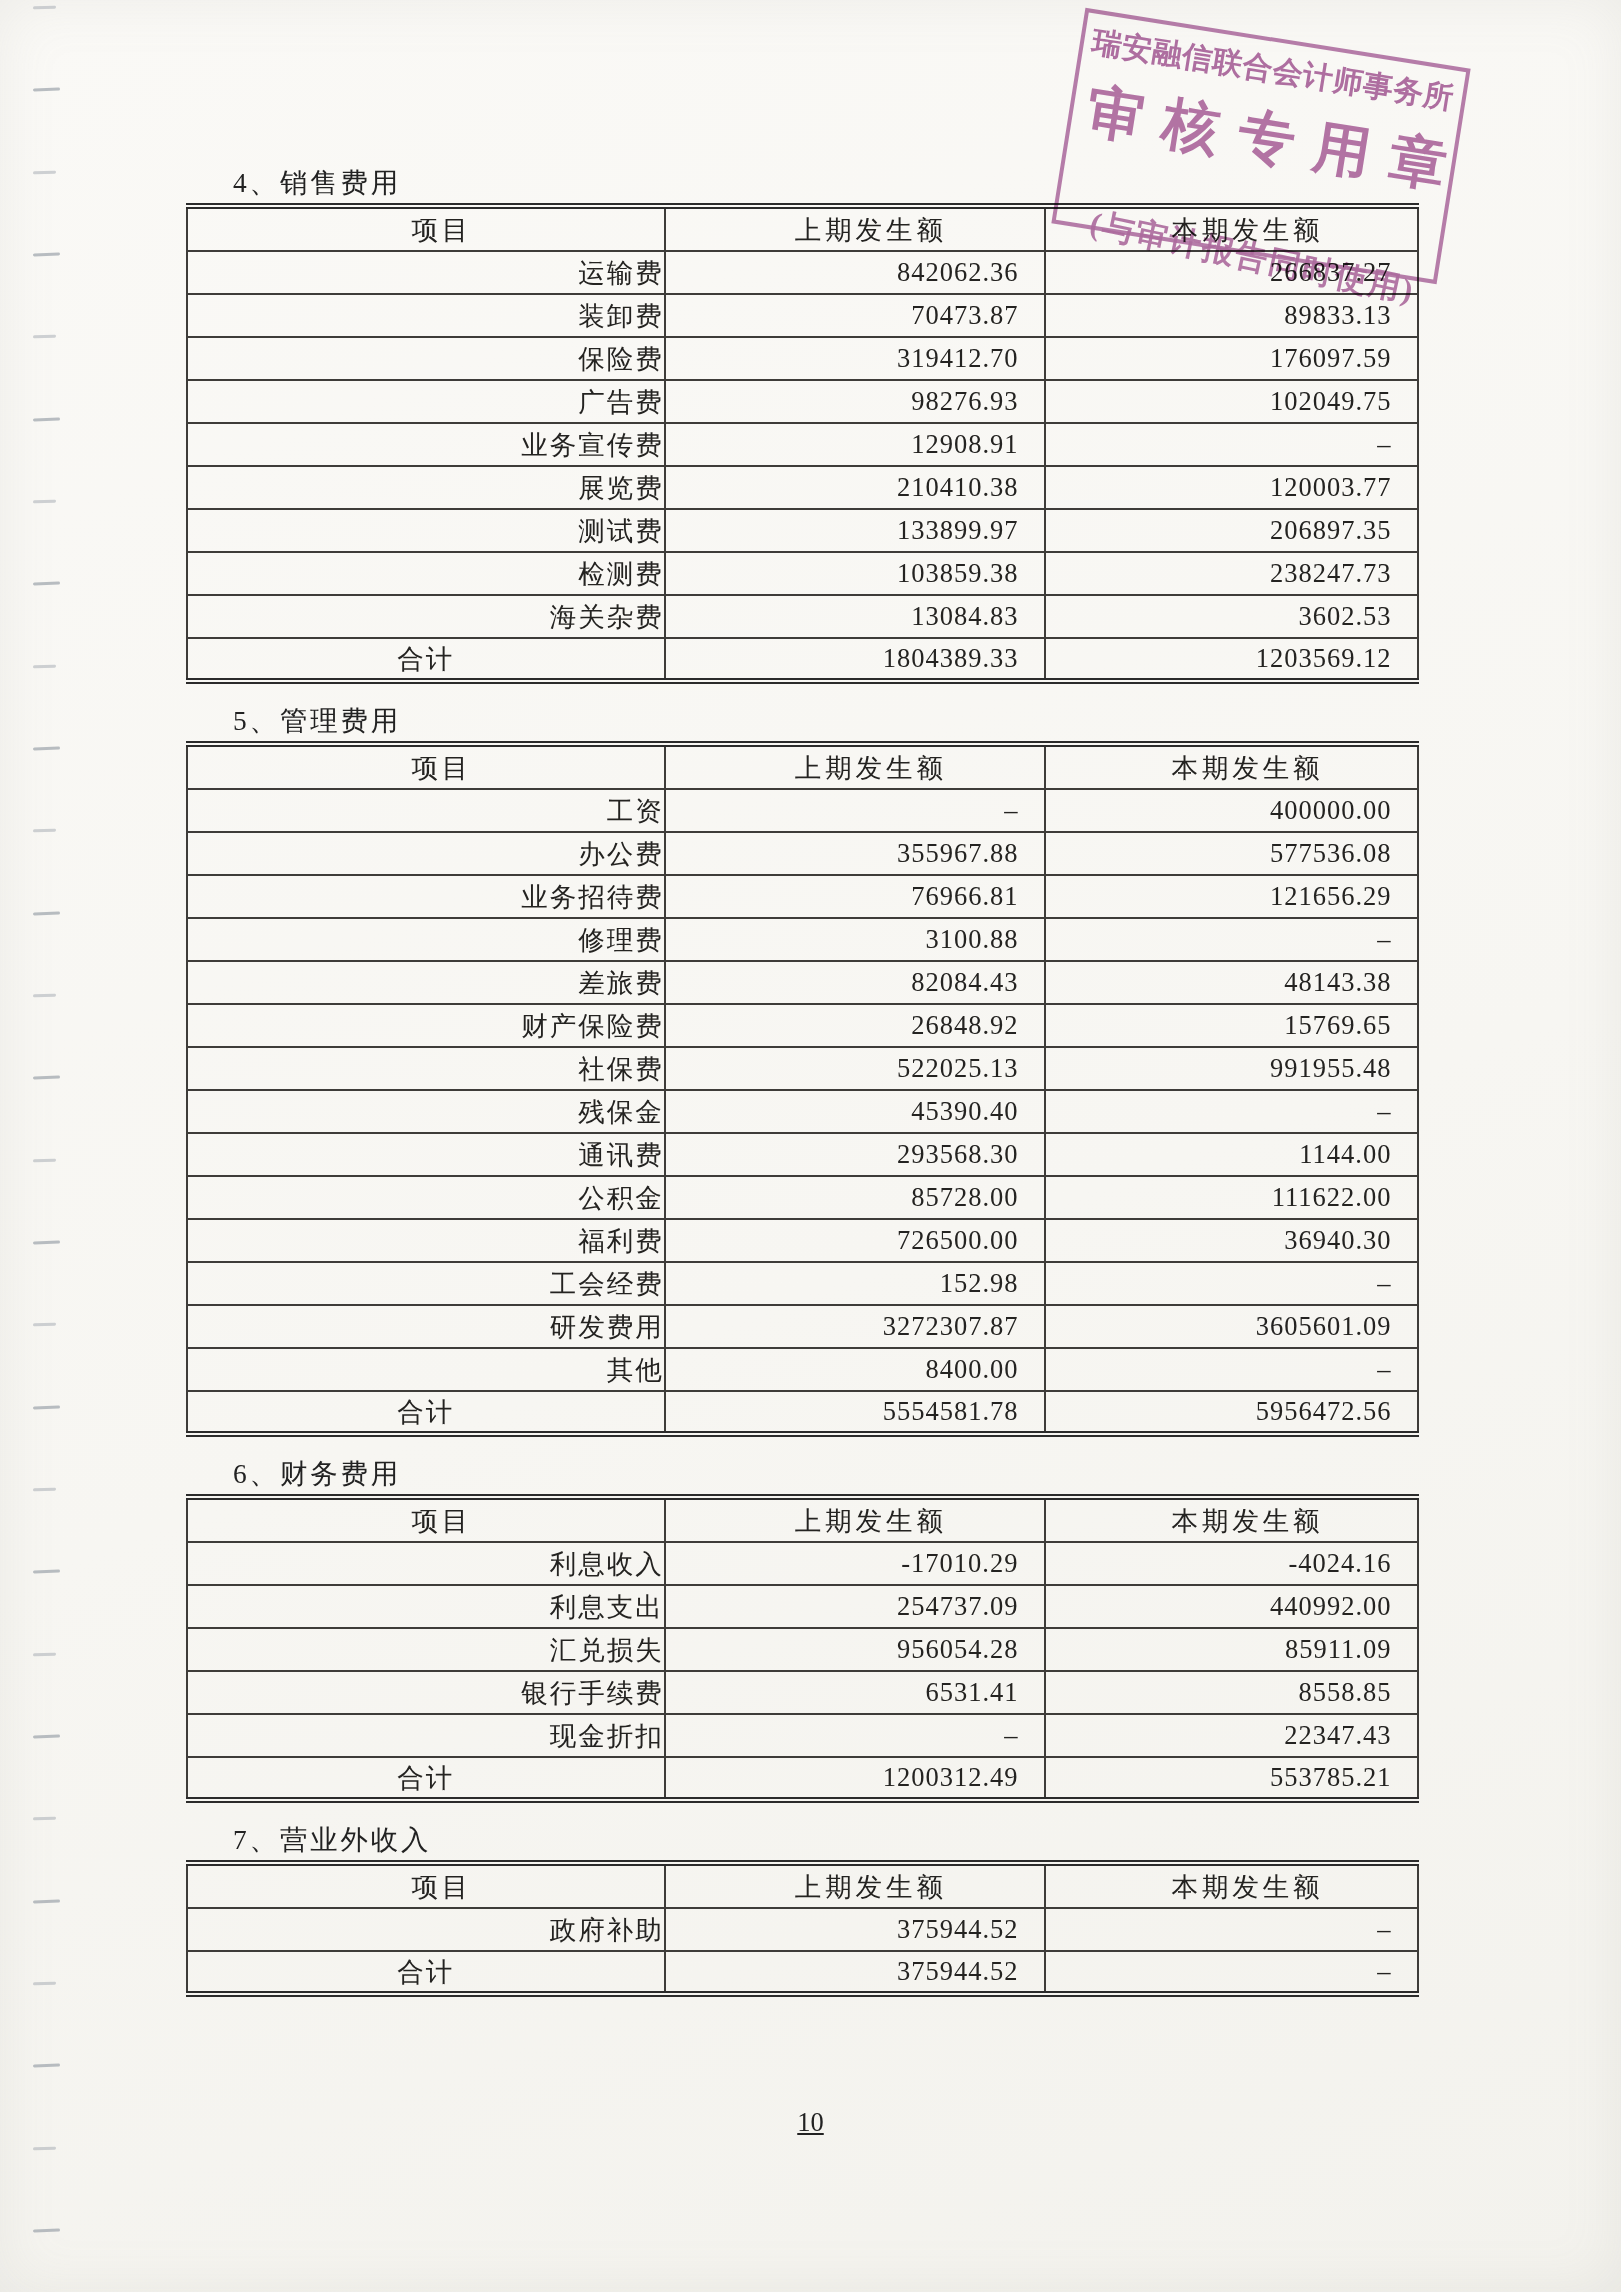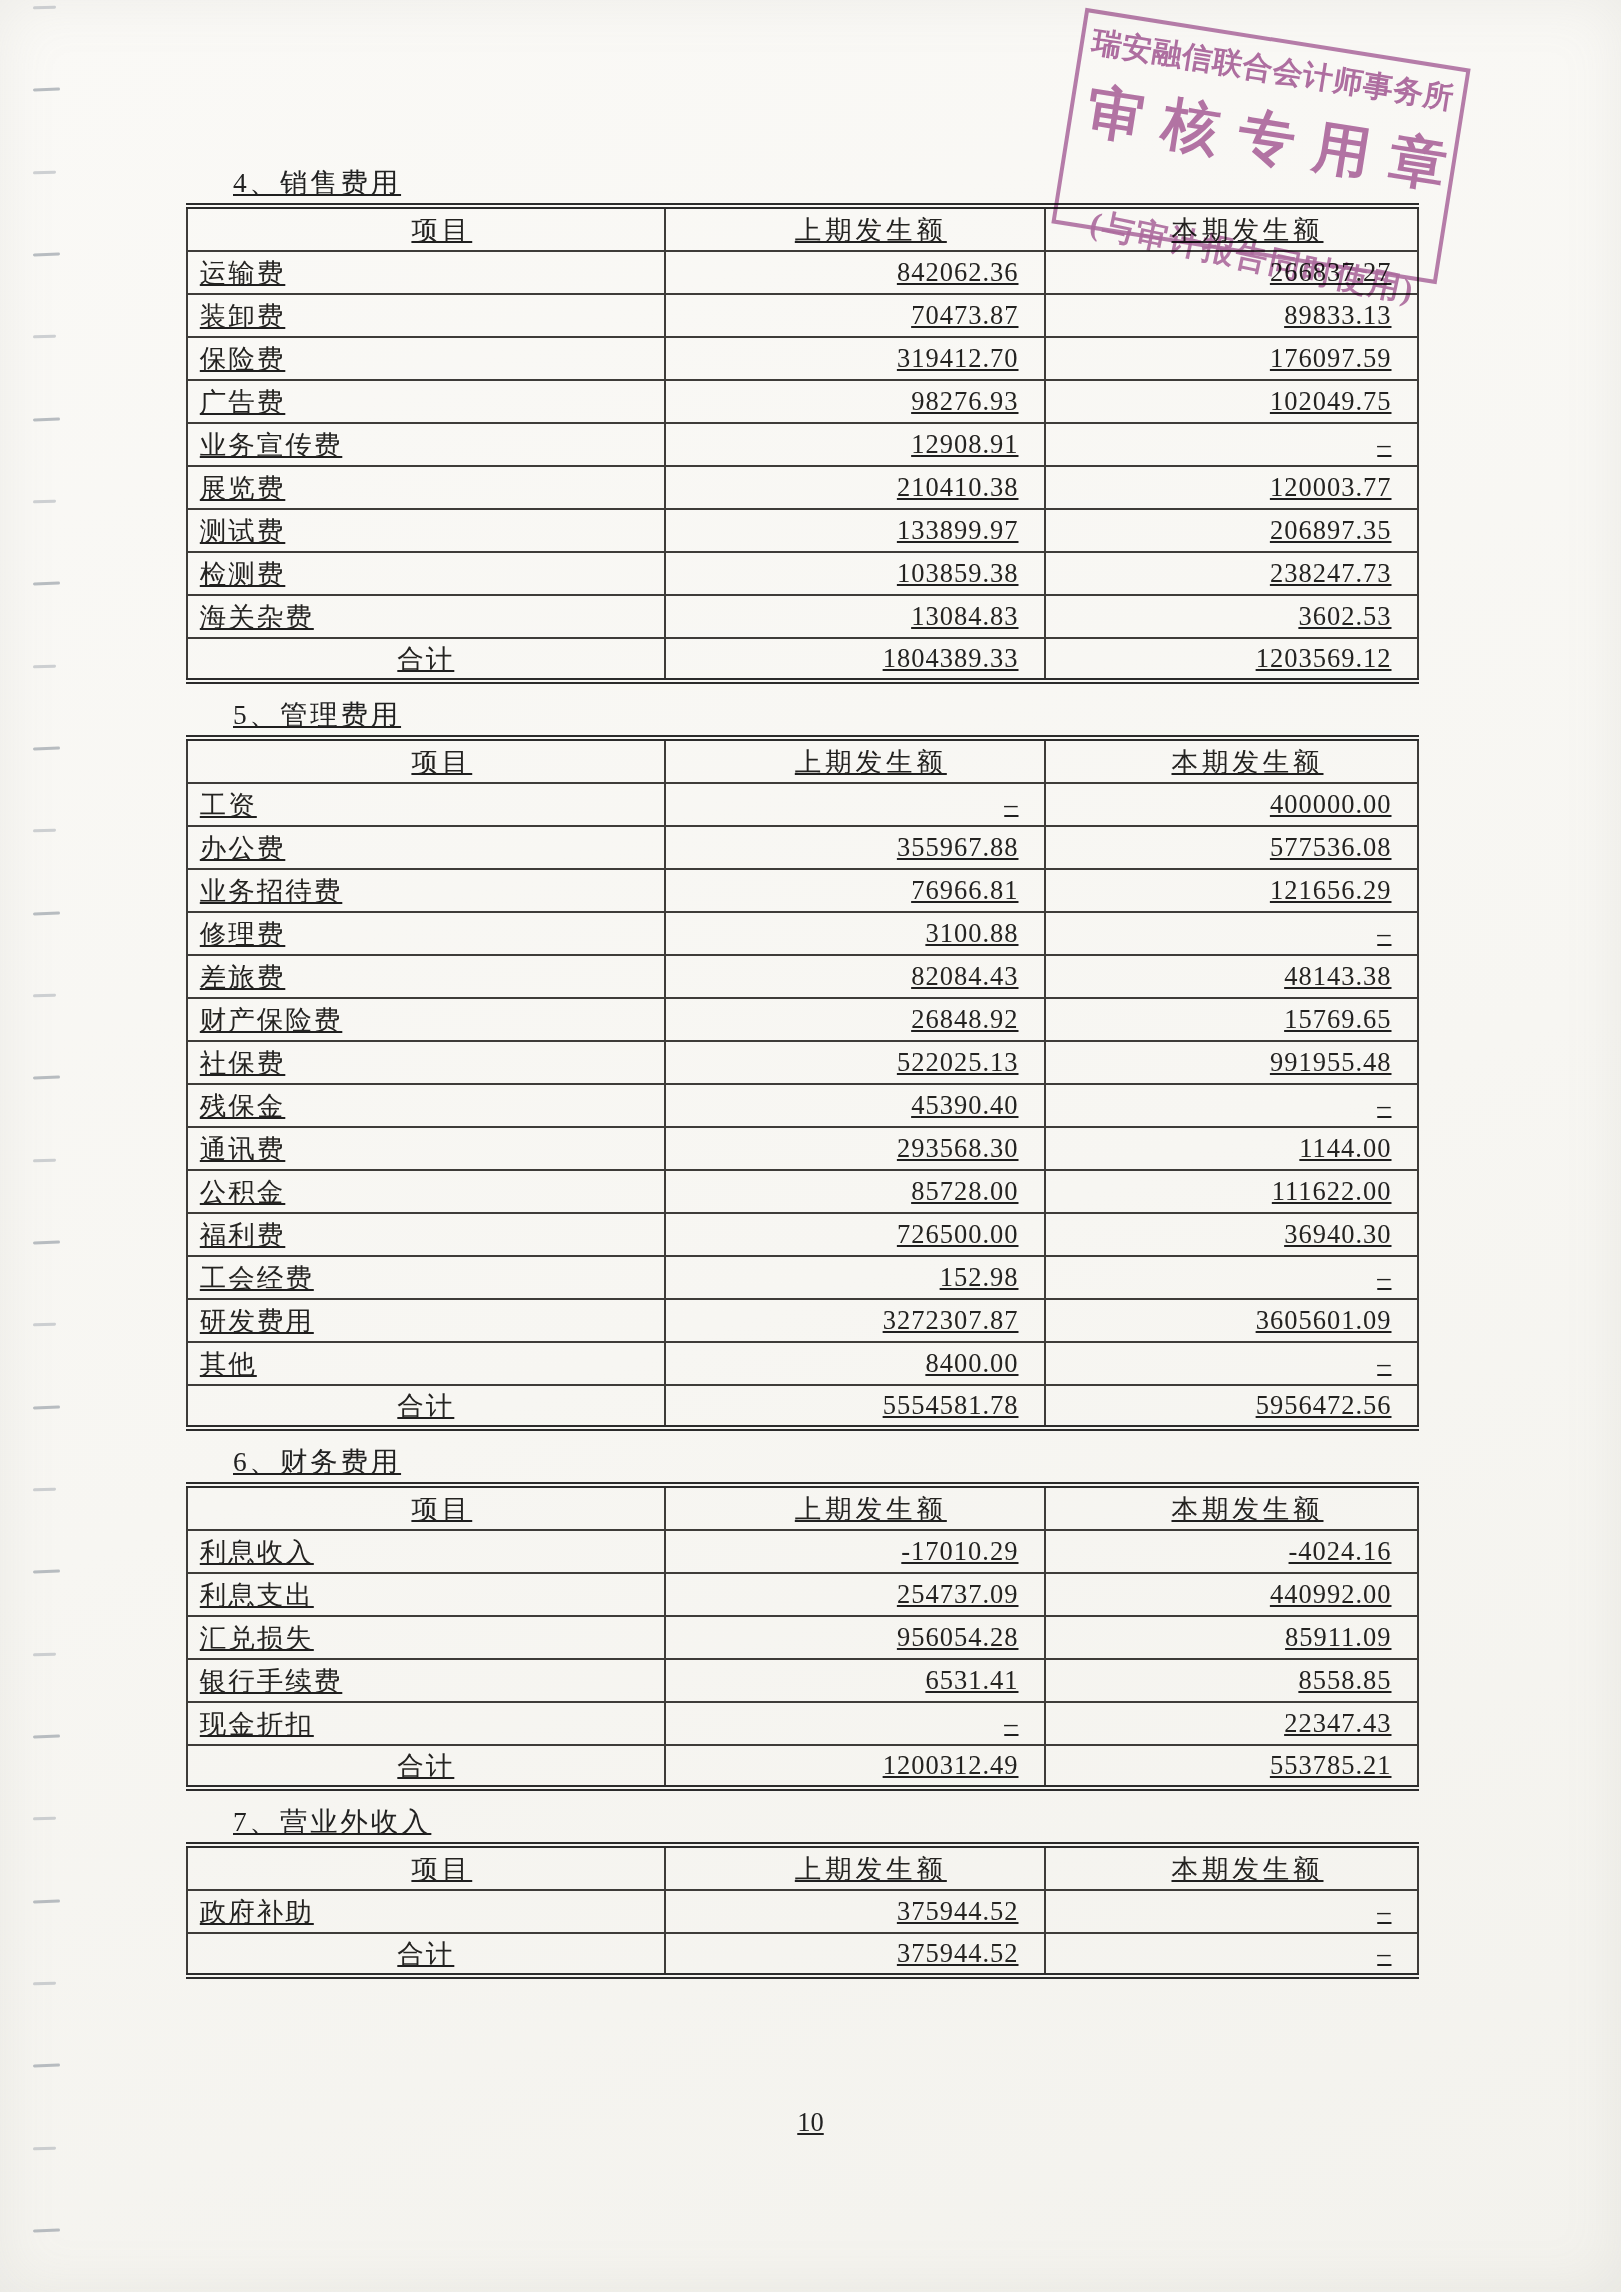--- a/index.html
+++ b/index.html
@@ -38,21 +38,21 @@
   }
   .section-title {
     font-size: 27.4px;
     letter-spacing: 2.9px;
     padding-left: 47px;
     height: 41px;
     display: flex;
     align-items: center;
     color: #222;
   }
-  .section { margin-bottom: 10px; text-decoration: underline; }
+  .section { margin-bottom: 16px; }
   table.fin-table {
     width: 100%;
     border-collapse: collapse;
     border-top: 6.9px double #2b2b2b;
     border-bottom: 6.9px double #2b2b2b;
     border-left: 2px solid #44423f;
     border-right: 2px solid #44423f;
     table-layout: fixed;
   }
   .fin-table th, .fin-table td {
@@ -63,21 +63,21 @@
     overflow: hidden;
     white-space: nowrap;
   }
   .fin-table th {
     height: 45px;
     text-align: center;
     letter-spacing: 3.9px;
     padding-left: 32px;
   }
   .fin-table td { height: 43px; }
-  .c-item { text-align: left; padding-left: 11.8px; letter-spacing: 2px; }
+  .c-item { text-align: right; padding-left: 11.8px; letter-spacing: 2px; }
   .c-num  { text-align: right; padding-right: 25.5px; letter-spacing: 1px; }
   td.total-label { text-align: center; padding-left: 0; }
   .col-item { width: 38.8%; }
   .col-prior { width: 30.9%; }
   .col-current { width: 30.3%; }
 
   .page-number {
     position: absolute;
     top: 2107px;
     left: 0;

